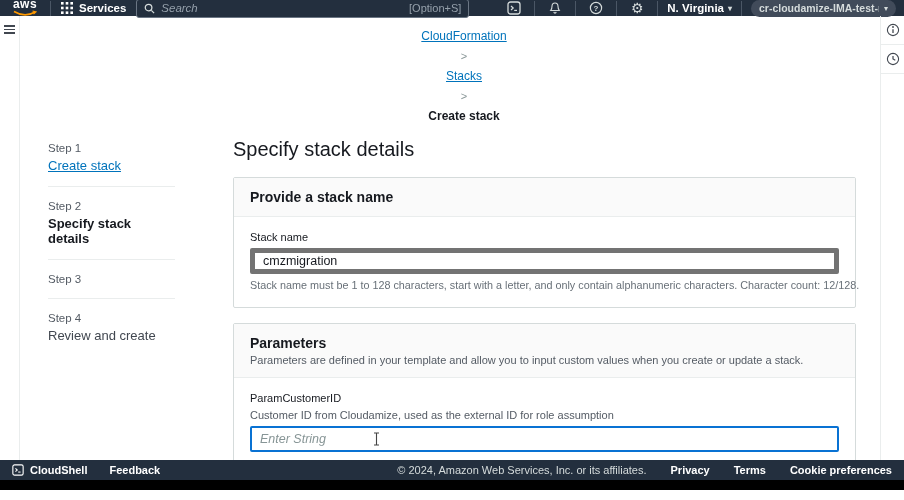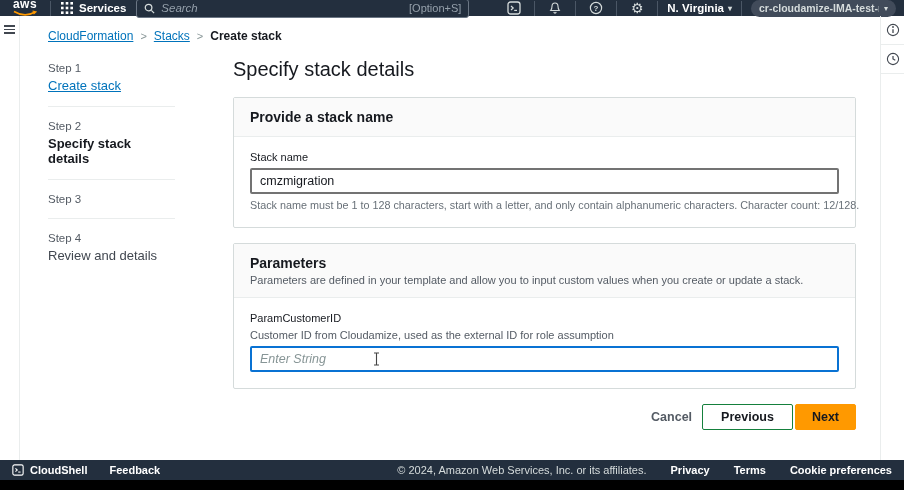--- a/index.html
+++ b/index.html
@@ -27,21 +27,21 @@
   
   .frame { display:flex; height:444px; }
   .left-rail { width:20px; border-right:1px solid #eaeded; padding-top:9px; display:flex; justify-content:center; }
   .hamburger { cursor:pointer; display:flex; flex-direction:column; gap:2px; }
   .hamburger span { display:block; width:11px; height:1.6px; background:#414750; }
   .right-rail { width:24px; border-left:1px solid #eaeded; display:flex; flex-direction:column; align-items:center; }
   .rail-btn { width:100%; height:29px; display:flex; align-items:center; justify-content:center; border-bottom:1px solid #eaeded; cursor:pointer; color:#414750; }
 
   
   .main-col { flex:1; padding-left:28px; overflow:hidden; }
-  .breadcrumb { display:flex; align-items:center; gap:7px; padding:13px 0 10px 0; font-size:12px; }
+  .breadcrumb { display:flex; align-items:center; gap:7px; padding:13px 0 10px 0; font-size:12px;flex-direction:column; }
   .crumb-link { color:#0073bb; text-decoration:underline; cursor:pointer; }
   .crumb-sep { color:#879596; font-size:11px; }
   .crumb-current { color:#16191f; font-weight:bold; }
 
   .content-row { display:flex; }
   .steps-nav { width:127px; flex:none; padding-top:9px; }
   .step-label { font-size:11.5px; color:#545b64; margin-bottom:4px; }
   .step-title { font-size:13px; }
   .step-title.link { color:#0073bb; text-decoration:underline; cursor:pointer; }
   .step-title.active { font-weight:bold; color:#16191f; }
@@ -51,21 +51,21 @@
   .work-area { margin-left:58px; width:623px; }
   .page-title { font-size:20px; font-weight:500; padding:5px 0 16px 0; }
 
   .card { border:1px solid #d5dbdb; border-radius:2px; background:#fff; margin-bottom:15px; }
   .card-header { background:#fafafa; border-bottom:1px solid #eaeded; padding:11px 16px; }
   .card-header h2 { font-size:14px; font-weight:bold; }
   .card-header .card-desc { font-size:11px; color:#545b64; margin-top:3px; }
   .card-body { padding:14px 16px 16px 16px; }
   .field-label { font-size:11px; margin-bottom:5px; }
   .field-desc { font-size:11px; color:#545b64; margin-bottom:5px; }
-  .text-input { width:100%; height:26px; border:2px solid #737373; border-radius:2px; padding:0 8px; font-size:12.5px; color:#16191f; font-family:"Liberation Sans",sans-serif; outline:none; }
+  .text-input { width:100%; height:26px; border:5px solid #737373; border-radius:2px; padding:0 8px; font-size:12.5px; color:#16191f; font-family:"Liberation Sans",sans-serif; outline:none; }
   .hint { font-size:10.8px; color:#687078; margin-top:5px; white-space:nowrap; }
   .input-wrap { position:relative; }
   .text-input.focused { border:2px solid #0972d3; }
   .text-input.focused::placeholder { color:#879596; font-style:italic; }
   .ibeam { position:absolute; left:122px; top:6px; pointer-events:none; }
 
   .actions { display:flex; justify-content:flex-end; align-items:center; gap:2px; margin-top:14px; }
   .btn { font-size:12.5px; font-weight:bold; border-radius:2px; cursor:pointer; font-family:"Liberation Sans",sans-serif; }
   .btn-link { color:#545b64; background:none; border:none; padding:5px 8px; }
   .btn-normal { color:#16191f; background:#fff; border:1px solid #15803d; padding:5px 18px; }
@@ -188,21 +188,21 @@
           <div class="step-label">Step 2</div>
           <div class="step-title active">Specify stack details</div>
         </div>
         <div class="step-div"></div>
         <div>
           <div class="step-label">Step 3</div>
         </div>
         <div class="step-div"></div>
         <div>
           <div class="step-label">Step 4</div>
-          <div class="step-title inactive">Review and details</div>
+          <div class="step-title inactive">Review and create</div>
         </div>
       </div>
 
       <div class="work-area">
         <div class="page-title">Specify stack details</div>
 
         <div class="card">
           <div class="card-header">
             <h2>Provide a stack name</h2>
           </div>

